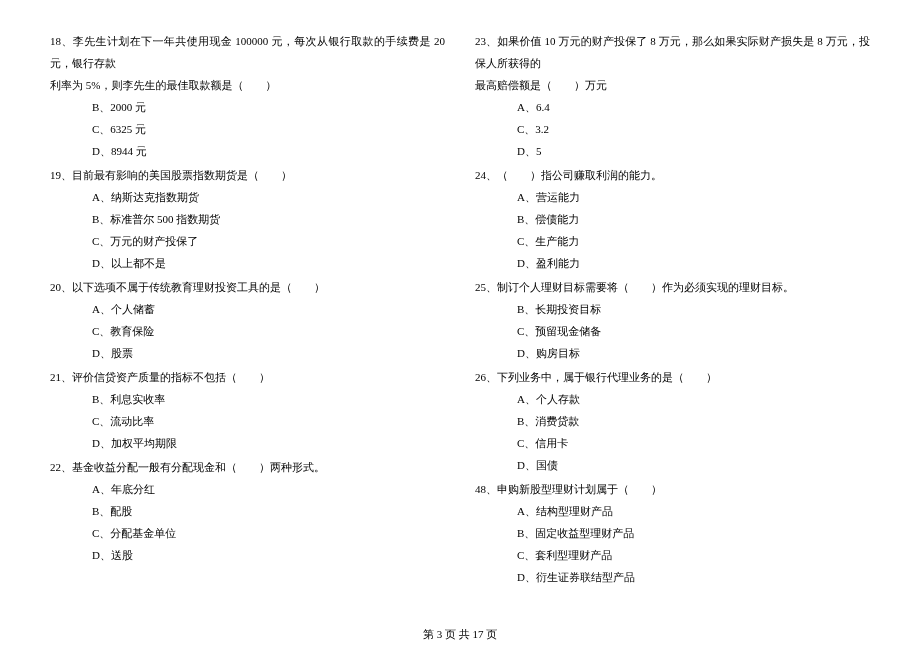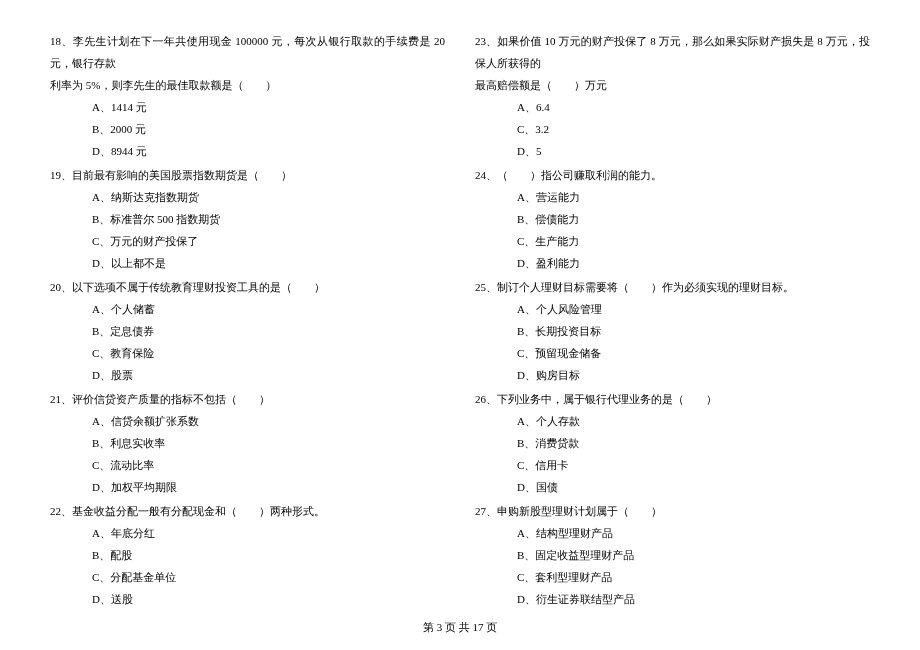--- a/index.html
+++ b/index.html
@@ -31,56 +31,54 @@
     .q-text {
       display: block;
       text-align: justify;
     }
     .option {
       padding-left: 42px;
       display: block;
     }
     .footer {
       position: absolute;
-      bottom: 15px;
+      bottom: 8px;
       left: 0;
       right: 0;
       text-align: center;
       font-size: 11px;
     }
   </style>
 </head>
 <body>
 
 <div class="content">
   <div class="column">
     <div class="question">
       <span class="q-text">18、李先生计划在下一年共使用现金 100000 元，每次从银行取款的手续费是 20 元，银行存款</span>
       <span class="q-text">利率为 5%，则李先生的最佳取款额是（　　）</span>
-      <span class="option">A、1414 元</span>
       <span class="option">B、2000 元</span>
+      <span class="option">C、6325 元</span>
       <span class="option">D、8944 元</span>
     </div>
     <div class="question">
       <span class="q-text">19、目前最有影响的美国股票指数期货是（　　）</span>
       <span class="option">A、纳斯达克指数期货</span>
       <span class="option">B、标准普尔 500 指数期货</span>
       <span class="option">C、万元的财产投保了</span>
       <span class="option">D、以上都不是</span>
     </div>
     <div class="question">
       <span class="q-text">20、以下选项不属于传统教育理财投资工具的是（　　）</span>
       <span class="option">A、个人储蓄</span>
-      <span class="option">B、定息债券</span>
       <span class="option">C、教育保险</span>
       <span class="option">D、股票</span>
     </div>
     <div class="question">
       <span class="q-text">21、评价信贷资产质量的指标不包括（　　）</span>
-      <span class="option">A、信贷余额扩张系数</span>
       <span class="option">B、利息实收率</span>
       <span class="option">C、流动比率</span>
       <span class="option">D、加权平均期限</span>
     </div>
     <div class="question">
       <span class="q-text">22、基金收益分配一般有分配现金和（　　）两种形式。</span>
       <span class="option">A、年底分红</span>
       <span class="option">B、配股</span>
       <span class="option">C、分配基金单位</span>
       <span class="option">D、送股</span>
@@ -97,34 +95,33 @@
     </div>
     <div class="question">
       <span class="q-text">24、（　　）指公司赚取利润的能力。</span>
       <span class="option">A、营运能力</span>
       <span class="option">B、偿债能力</span>
       <span class="option">C、生产能力</span>
       <span class="option">D、盈利能力</span>
     </div>
     <div class="question">
       <span class="q-text">25、制订个人理财目标需要将（　　）作为必须实现的理财目标。</span>
-      <span class="option">A、个人风险管理</span>
       <span class="option">B、长期投资目标</span>
       <span class="option">C、预留现金储备</span>
       <span class="option">D、购房目标</span>
     </div>
     <div class="question">
       <span class="q-text">26、下列业务中，属于银行代理业务的是（　　）</span>
       <span class="option">A、个人存款</span>
       <span class="option">B、消费贷款</span>
       <span class="option">C、信用卡</span>
       <span class="option">D、国债</span>
     </div>
     <div class="question">
-      <span class="q-text">27、申购新股型理财计划属于（　　）</span>
+      <span class="q-text">48、申购新股型理财计划属于（　　）</span>
       <span class="option">A、结构型理财产品</span>
       <span class="option">B、固定收益型理财产品</span>
       <span class="option">C、套利型理财产品</span>
       <span class="option">D、衍生证券联结型产品</span>
     </div>
   </div>
 </div>
 
 <div class="footer">第 3 页 共 17 页</div>
 

